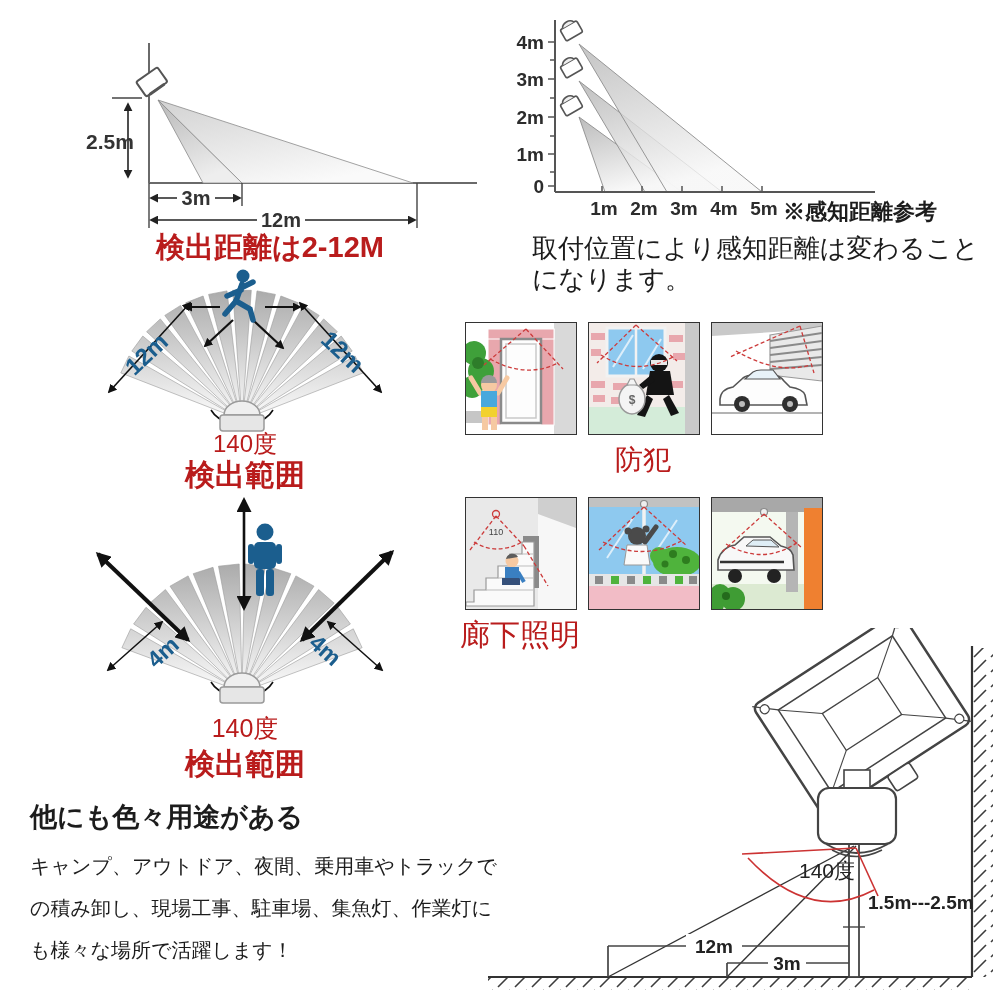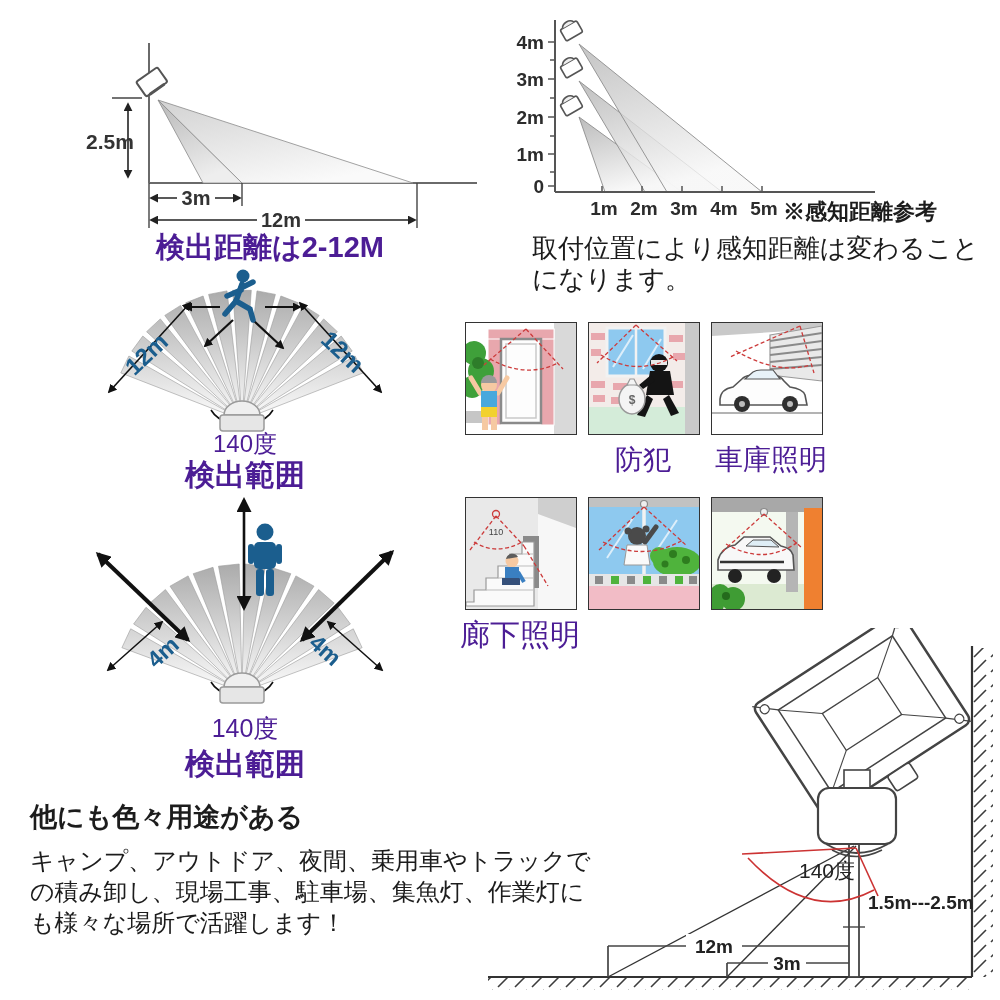--- a/index.html
+++ b/index.html
@@ -1,19 +1,19 @@
 <!DOCTYPE html>
 <html><head>
 <meta charset="utf-8">
 <style>
   html,body{margin:0;padding:0;background:#fff;}
   #page{position:relative;width:1000px;height:1000px;background:#fff;overflow:hidden;
         font-family:"Liberation Sans",sans-serif;color:#1c1c1c;}
   .abs{position:absolute;}
-  .cap{text-align:center;color:#4c1d95;}
+  .cap{text-align:center;color:#b91c1c;}
   .pre{white-space:pre-line;}
   svg text{font-family:"Liberation Sans",sans-serif;}
 </style>
 </head>
 <body>
 
 <div id="page">
 
   <svg class="abs" style="left:50px;top:18px" width="430" height="215" viewBox="0 0 430 215">
     <defs>
@@ -405,25 +405,24 @@
     </g>
     <circle cx="52" cy="14" r="3.5" fill="#eee" stroke="#8a8a8a" stroke-width="1.2"></circle>
     <g stroke="#cc3b3b" stroke-width="1.3" stroke-dasharray="4 2.5" fill="none">
       <path d="M52,16 L10,54"></path>
         <path d="M52,16 L90,50"></path>
         <path d="M14,46 Q52,68 86,44"></path>
     </g>
   </svg>
 
   <div class="abs cap" style="left:578px;top:441px;width:130px;font-size:28px;font-weight:500">防犯</div>
-  <div class="abs cap" style="left:701px;top:441px;width:140px;font-size:28px;font-weight:500">車庫照明</div>
   <div class="abs cap" style="left:455px;top:615px;width:130px;font-size:30px;font-weight:500">廊下照明</div>
 
   <div class="abs" style="left:30px;top:799px;font-size:27px;font-weight:700">他にも色々用途がある</div>
-  <div class="abs pre" style="left:30px;top:845px;font-size:24px;line-height:31px">キャンプ、アウトドア、夜間、乗用車やトラックで
+  <div class="abs pre" style="left:30px;top:845px;font-size:20px;line-height:42px">キャンプ、アウトドア、夜間、乗用車やトラックで
 の積み卸し、現場工事、駐車場、集魚灯、作業灯に
 も様々な場所で活躍します！</div>
 
   <svg class="abs" style="left:480px;top:628px" width="520" height="362" viewBox="0 0 520 362">
     <defs>
       <pattern id="hatch" width="17" height="15" patternUnits="userSpaceOnUse">
         <line x1="1" y1="14" x2="13" y2="2" stroke="#3c3c3c" stroke-width="1.6"></line>
       </pattern>
     </defs>
     <rect x="493" y="20" width="20" height="329" fill="url(#hatch)"></rect>

